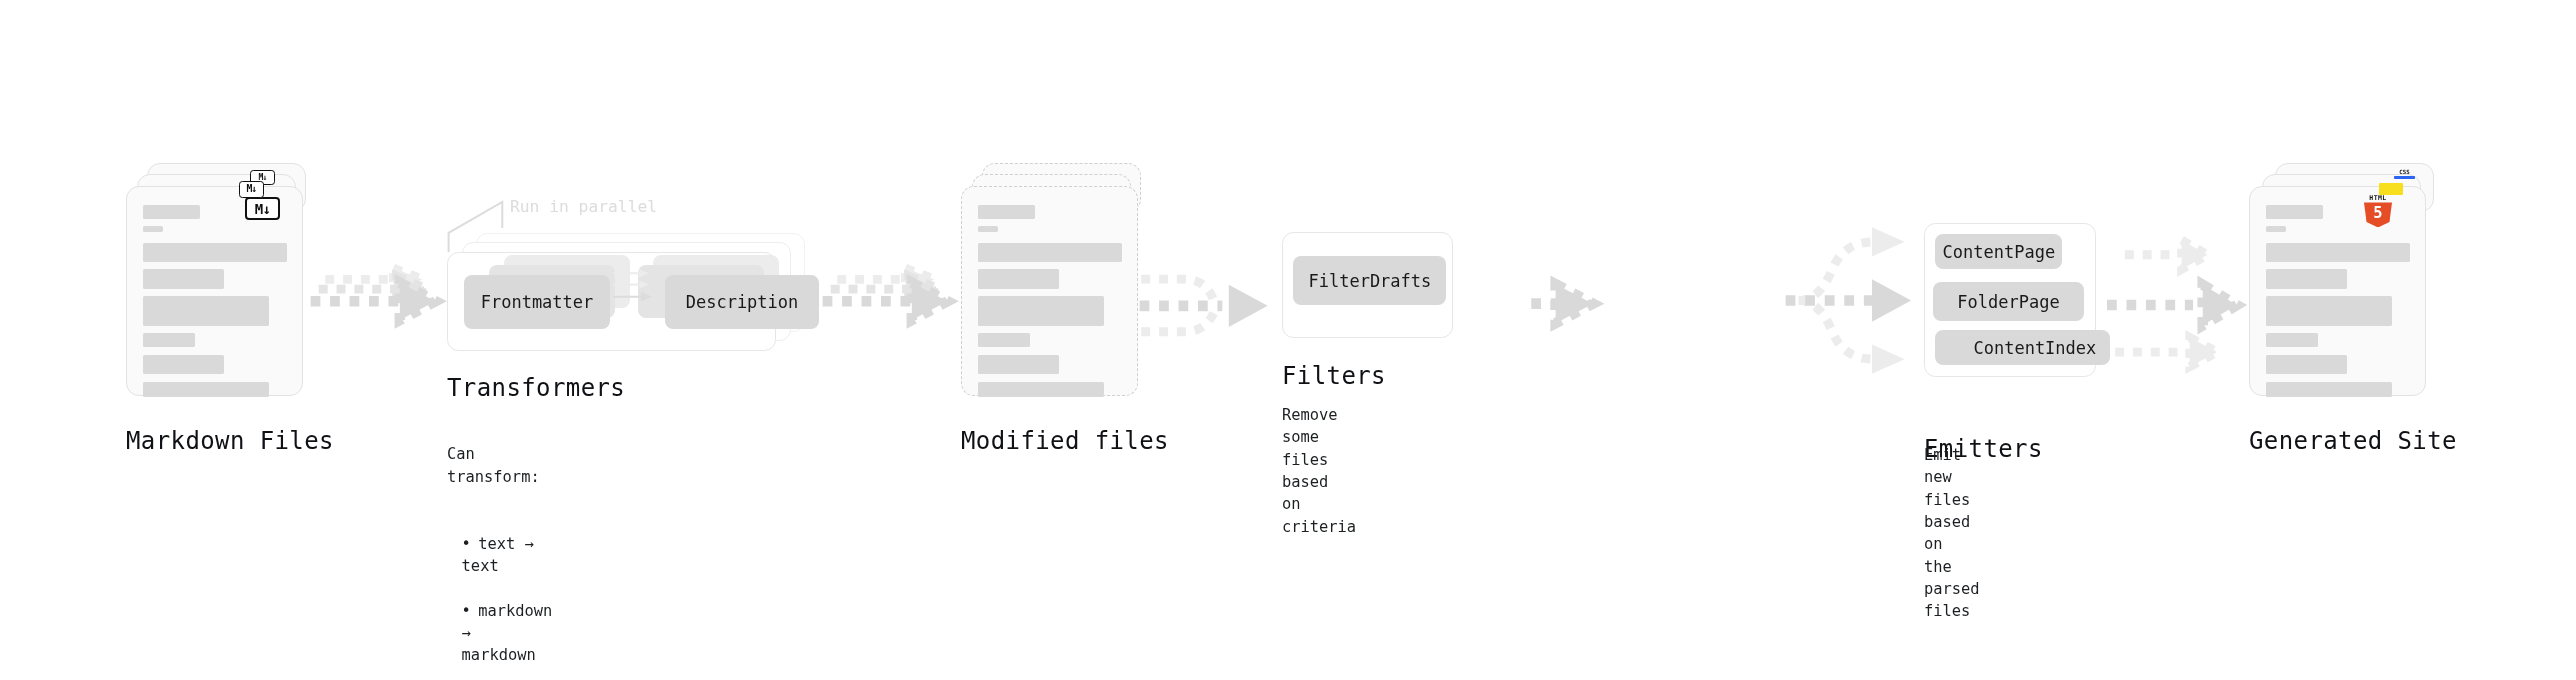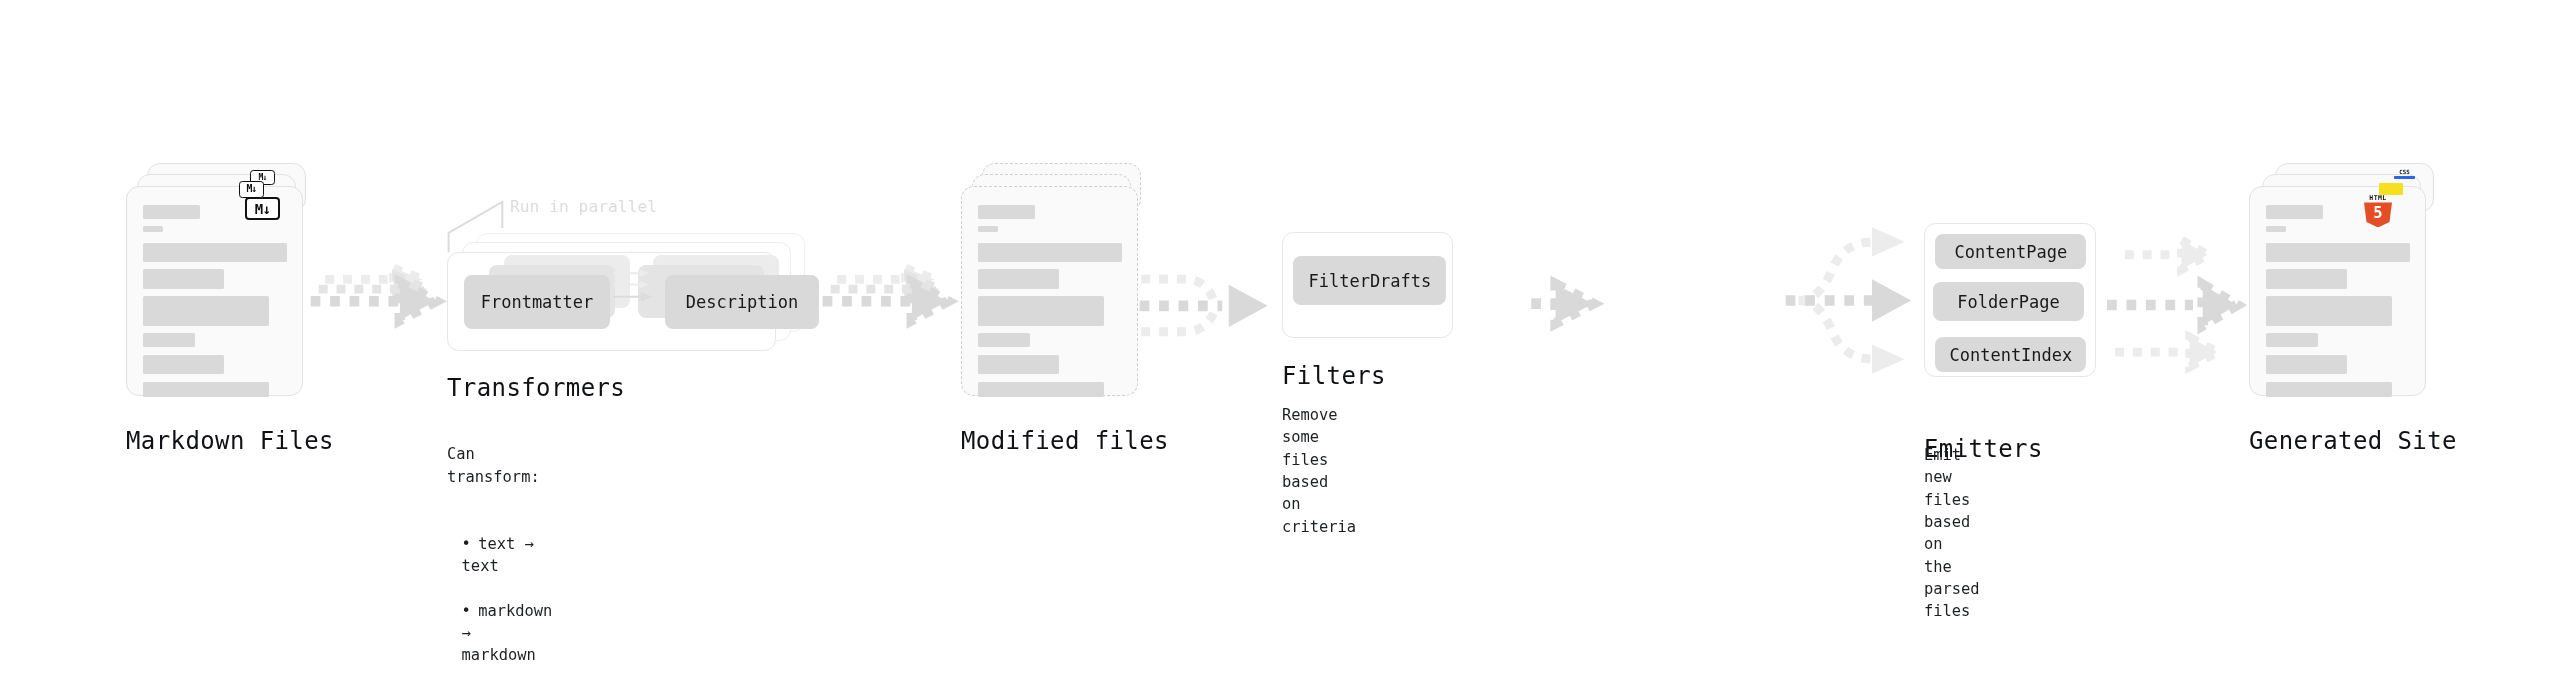--- a/index.html
+++ b/index.html
@@ -262,23 +262,23 @@
         <line x1="2" y1="100" x2="112" y2="100"></line>
       </g>
       <polygon points="108,10 148,28 108,46" fill="#ececec"></polygon>
       <polygon points="108,74 156,100 108,126" fill="#d9d9d9"></polygon>
       <polygon points="108,154 148,172 108,190" fill="#ececec"></polygon>
     </svg>
   </div>
 
   <div class="node" style="left:1924px;top:223px;">
     <div class="gbox" style="left:0;top:0;width:172px;height:154px;position:absolute;"></div>
-    <div class="chip" style="position:absolute;left:11.4px;top:11.4px;width:151px;height:35px;">ContentPage</div>
+    <div class="chip" style="position:absolute;left:11.4px;top:11.4px;width:127px;height:35px;">ContentPage</div>
     <div class="chip" style="position:absolute;left:9px;top:59px;width:151px;height:39px;">FolderPage</div>
-    <div class="chip" style="position:absolute;left:11.4px;top:114px;width:151px;height:35px;">ContentIndex</div>
+    <div class="chip" style="position:absolute;left:11.4px;top:107px;width:151px;height:35px;padding-left:24px;">ContentIndex</div>
     <div class="title" style="position:absolute;left:0px;top:180px;margin-top:32px;">Emitters</div>
     <div class="sub" style="position:absolute;left:0px;top:221px;">Emit new files based on
 the parsed files</div>
   </div>
 
   <div class="node" style="left:2105px;top:228px;">
     <svg width="163" height="146" viewBox="0 0 200 180">
       <g stroke="#ececec" stroke-width="11" stroke-dasharray="11 11" fill="#ececec">
         <line x1="24" y1="33" x2="88" y2="33"></line>
           <polygon points="94,15 126,33 94,51"></polygon>

